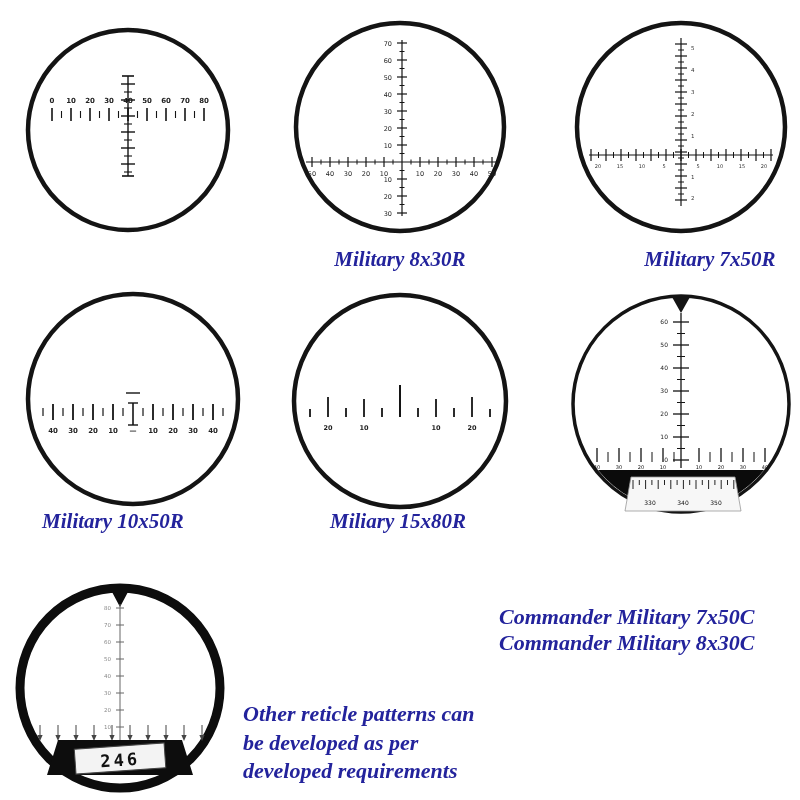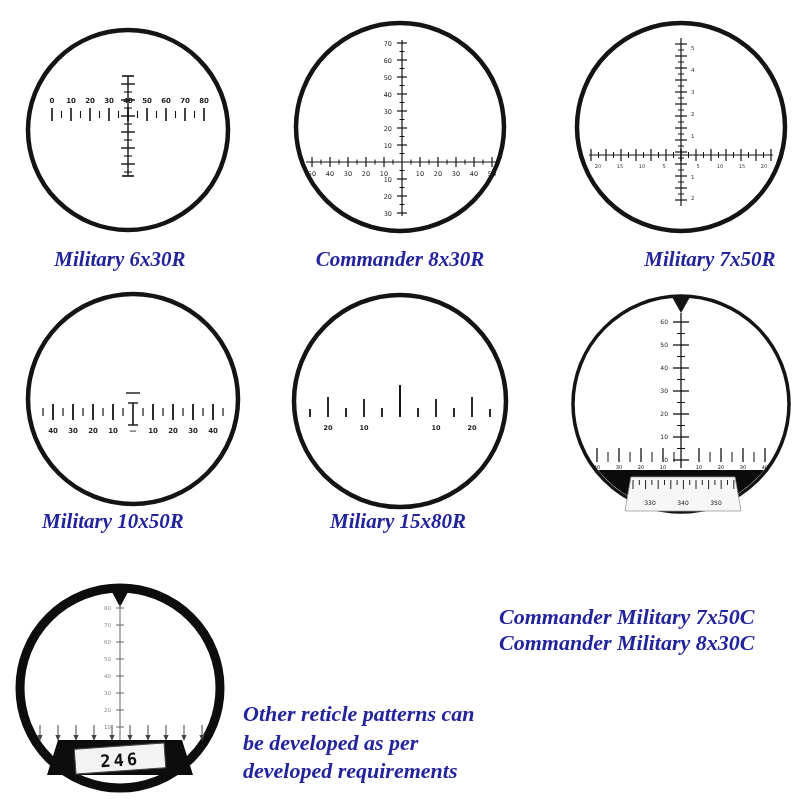--- a/index.html
+++ b/index.html
@@ -386,22 +386,21 @@
         <g>
           <polygon points="58,740 182,740 193,775 47,775" fill="#0d0d0d"></polygon>
           <g transform="rotate(-4 120 758)">
             <rect x="75" y="746" width="90" height="25" fill="#f3f3f3" stroke="#444" stroke-width="1"></rect>
             <text x="120" y="766" font-size="17" text-anchor="middle" fill="#111" font-family="DejaVu Sans Mono, monospace" font-weight="bold" letter-spacing="3">246</text>
           </g>
         </g>
       </g>
   </svg>
 
-  <div class="cap" style="left:15px;top:247px;width:210px;">Military 6x30R</div>
-  <div class="cap" style="left:300px;top:247px;width:200px;">Commander 8x30R</div>
+  <div class="cap" style="left:300px;top:247px;width:200px;">Military 8x30R</div>
   <div class="cap" style="left:610px;top:247px;width:200px;">Military 7x50R</div>
 
   <div class="cap" style="left:8px;top:509px;width:210px;">Military 10x50R</div>
   <div class="cap" style="left:298px;top:509px;width:200px;">Miliary 15x80R</div>
 
   <div class="capblock" style="left:499px;top:563px;width:315px;margin-top:41px;">
     <div>Commander Military 7x50C</div>
     <div>Commander Military 8x30C</div>
   </div>
 

